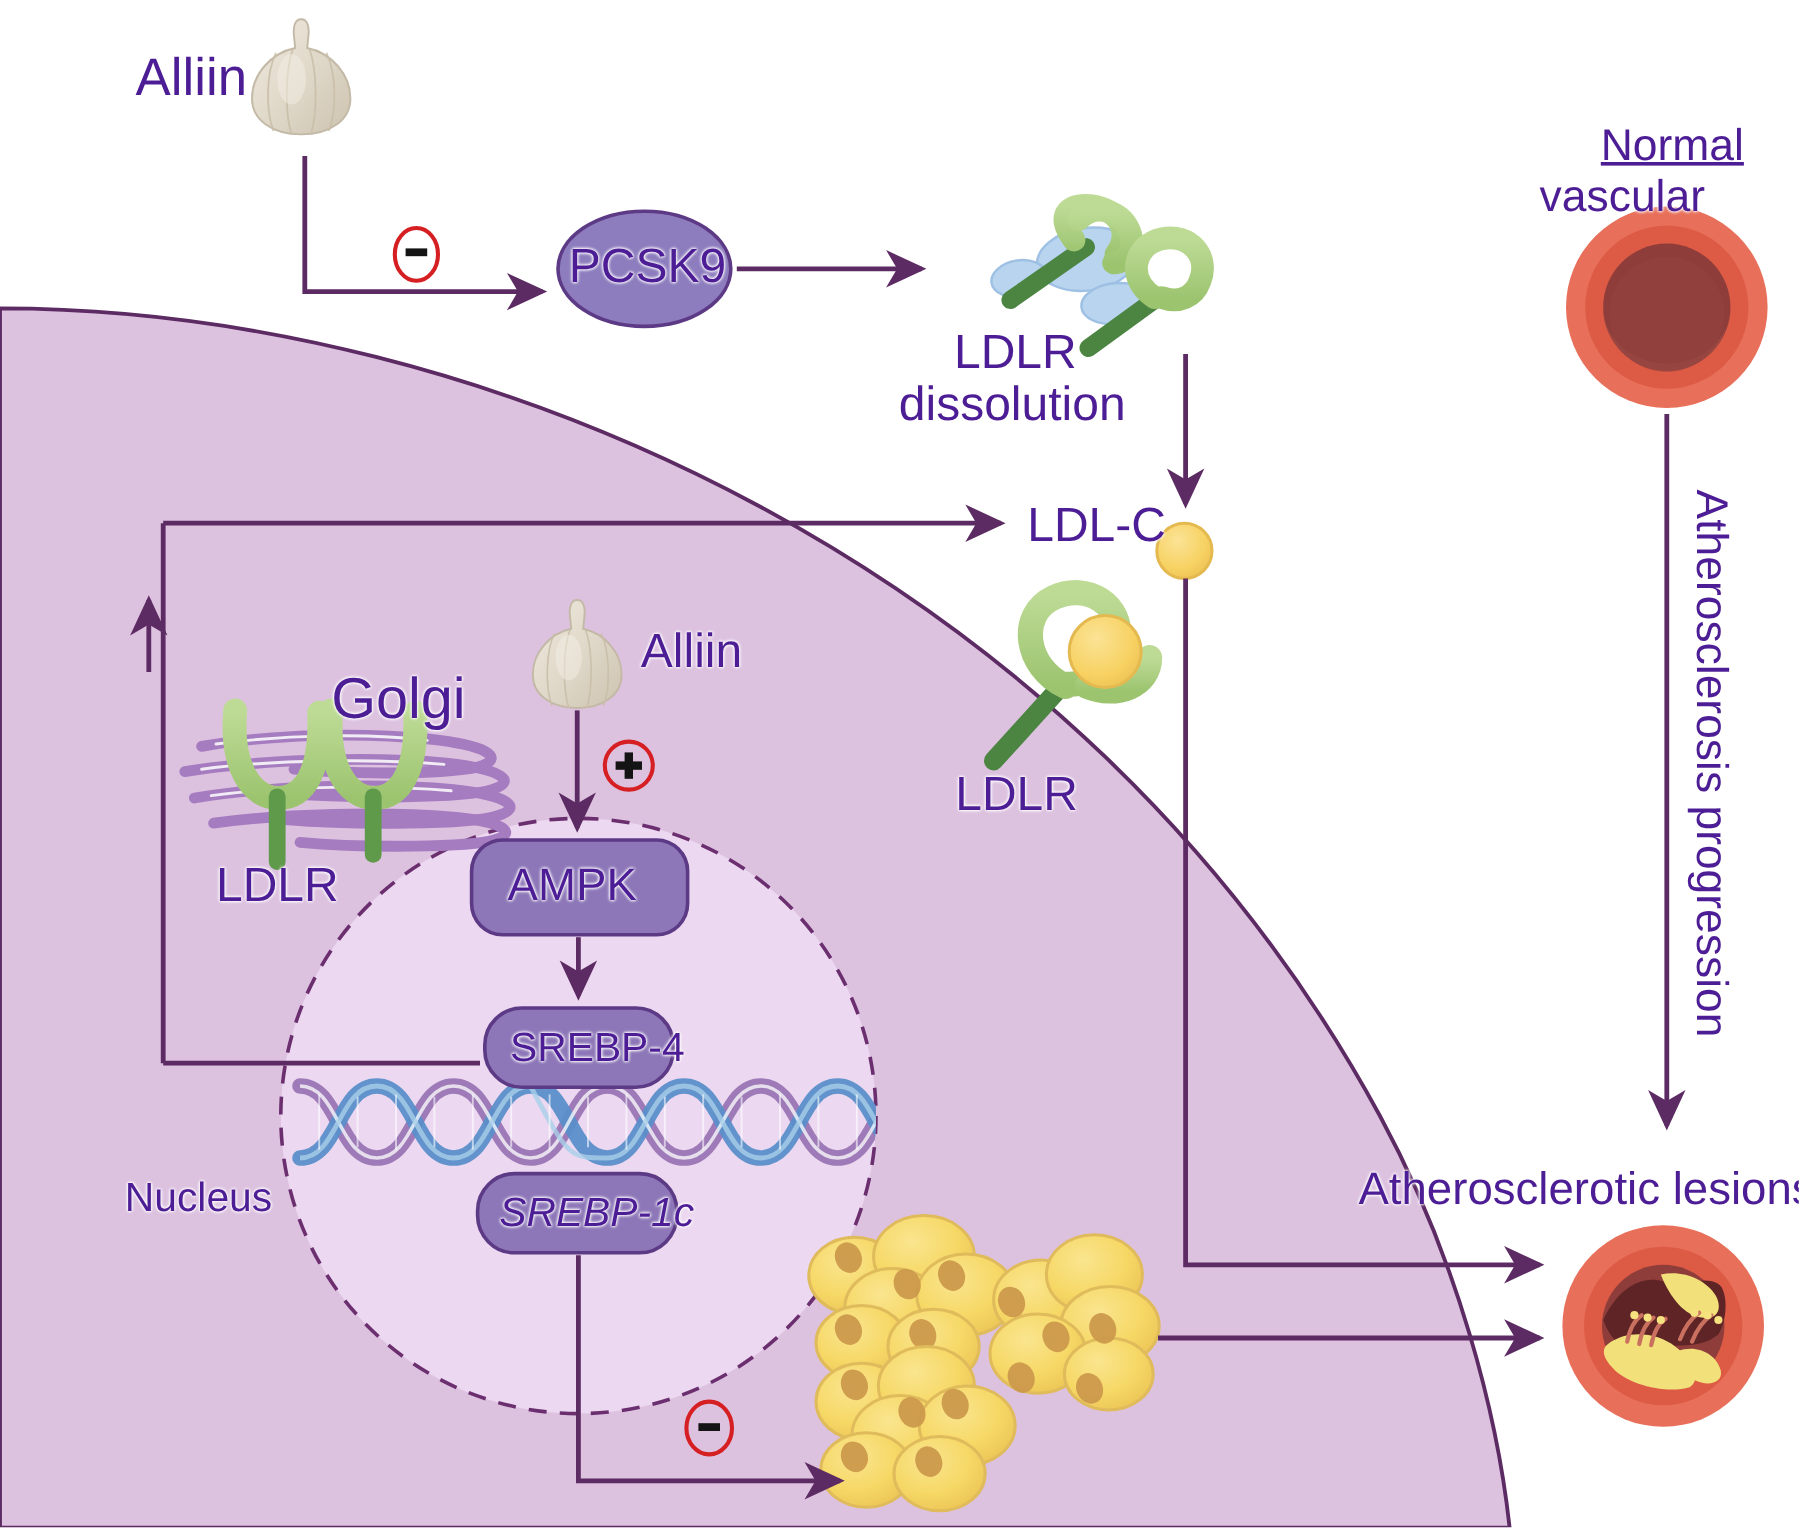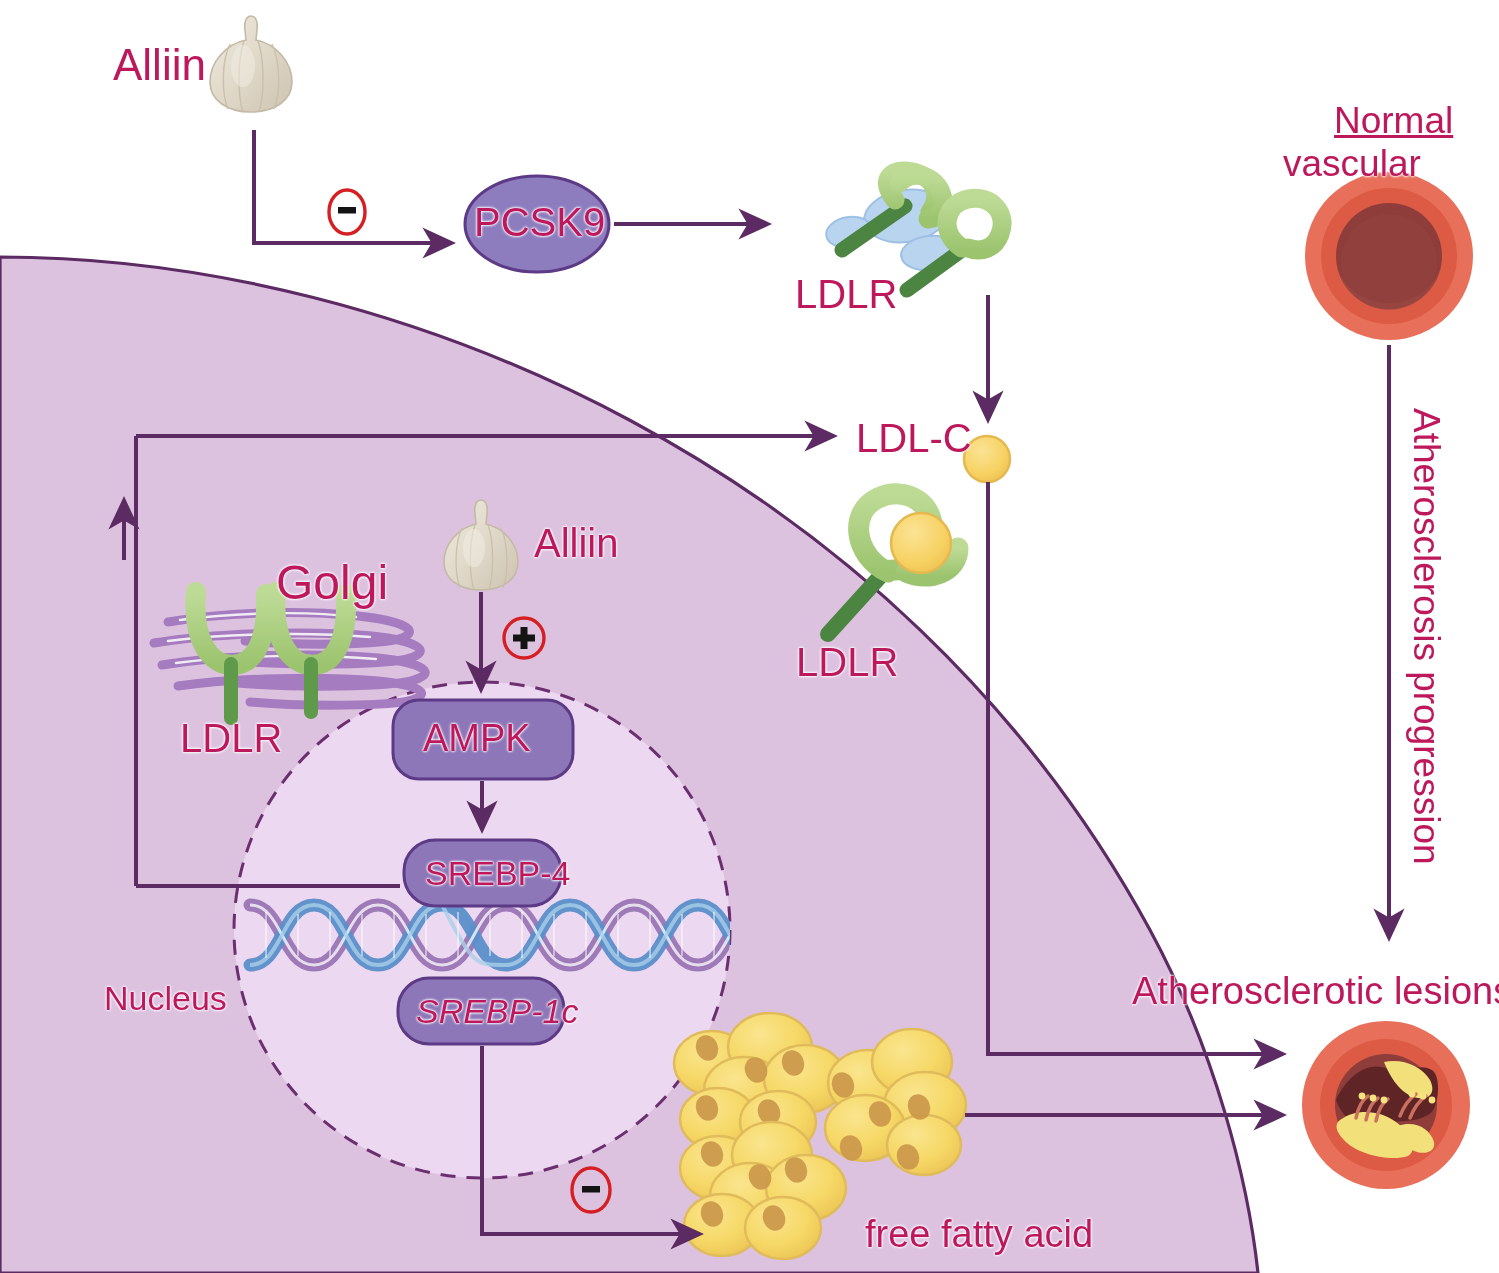--- a/index.html
+++ b/index.html
@@ -1,19 +1,19 @@
 <!DOCTYPE html>
 <html><head>
 <meta charset="utf-8">
 <style>
   html,body{margin:0;padding:0;background:#ffffff;}
   body{width:1499px;height:1273px;overflow:hidden;font-family:"Liberation Sans",sans-serif;}
   #stage{position:relative;width:1499px;height:1273px;background:#fff;}
   svg.layer{position:absolute;left:0;top:0;width:1499px;height:1273px;}
-  .lbl{position:absolute;color:#be185d;font-family:"Liberation Sans",sans-serif;white-space:pre;line-height:1.12;
+  .lbl{position:absolute;color:#4c1d95;font-family:"Liberation Sans",sans-serif;white-space:pre;line-height:1.12;
        text-shadow:0 0 3px #fff,0 0 3px #fff,0 0 2px #fff;}
 </style>
 </head>
 <body>
 
 <div id="stage">
 
 <svg class="layer" viewBox="0 0 1499 1273">
   <defs>
     <marker id="arw" markerWidth="9" markerHeight="9" refX="7.4" refY="4.5" orient="auto" markerUnits="strokeWidth">
@@ -307,41 +307,41 @@
     <ellipse cx="591" cy="1190" rx="19" ry="22" fill="none" stroke="#d61f22" stroke-width="3.4"></ellipse>
     <rect x="582" y="1186" width="18" height="6.5" fill="#141414"></rect>
   </g>
 </svg>
 
 <div class="lbl" style="left:113px;top:40px;font-size:44px;">Alliin</div>
 
 <div class="lbl" style="left:474px;top:200px;font-size:40px;">PCSK9</div>
 
 <div class="lbl" style="left:795px;top:272px;font-size:40px;">LDLR</div>
+<div class="lbl" style="left:749px;top:315px;font-size:40px;">dissolution</div>
 
 <div class="lbl" style="left:856px;top:416px;font-size:40px;">LDL-C</div>
 
 <div class="lbl" style="left:796px;top:640px;font-size:40px;">LDLR</div>
 
 
 <div class="lbl" style="left:276px;top:556px;font-size:48px;">Golgi</div>
 
 <div class="lbl" style="left:180px;top:716px;font-size:40px;">LDLR</div>
 
 <div class="lbl" style="left:534px;top:521px;font-size:40px;">Alliin</div>
 
 <div class="lbl" style="left:423px;top:717px;font-size:38px;">AMPK</div>
 
 <div class="lbl" style="left:425px;top:854px;font-size:34px;">SREBP-4</div>
 
 <div class="lbl" style="left:416px;top:992px;font-size:34px;font-style:italic;">SREBP-1c</div>
 
 <div class="lbl" style="left:104px;top:979px;font-size:34px;">Nucleus</div>
 
-<div class="lbl" style="left:865px;top:1213px;font-size:38px;">free fatty acid</div>
 
 <div class="lbl" style="left:1334px;top:100px;font-size:37px;text-decoration:underline;">Normal</div>
 <div class="lbl" style="left:1283px;top:143px;font-size:37px;">vascular</div>
 
 <div class="lbl" style="left:1406px;top:408px;font-size:37px;writing-mode:vertical-rl;text-orientation:mixed;">Atherosclerosis progression</div>
 
 <div class="lbl" style="left:1132px;top:970px;font-size:38px;">Atherosclerotic lesions</div>
 
 </div>
 

